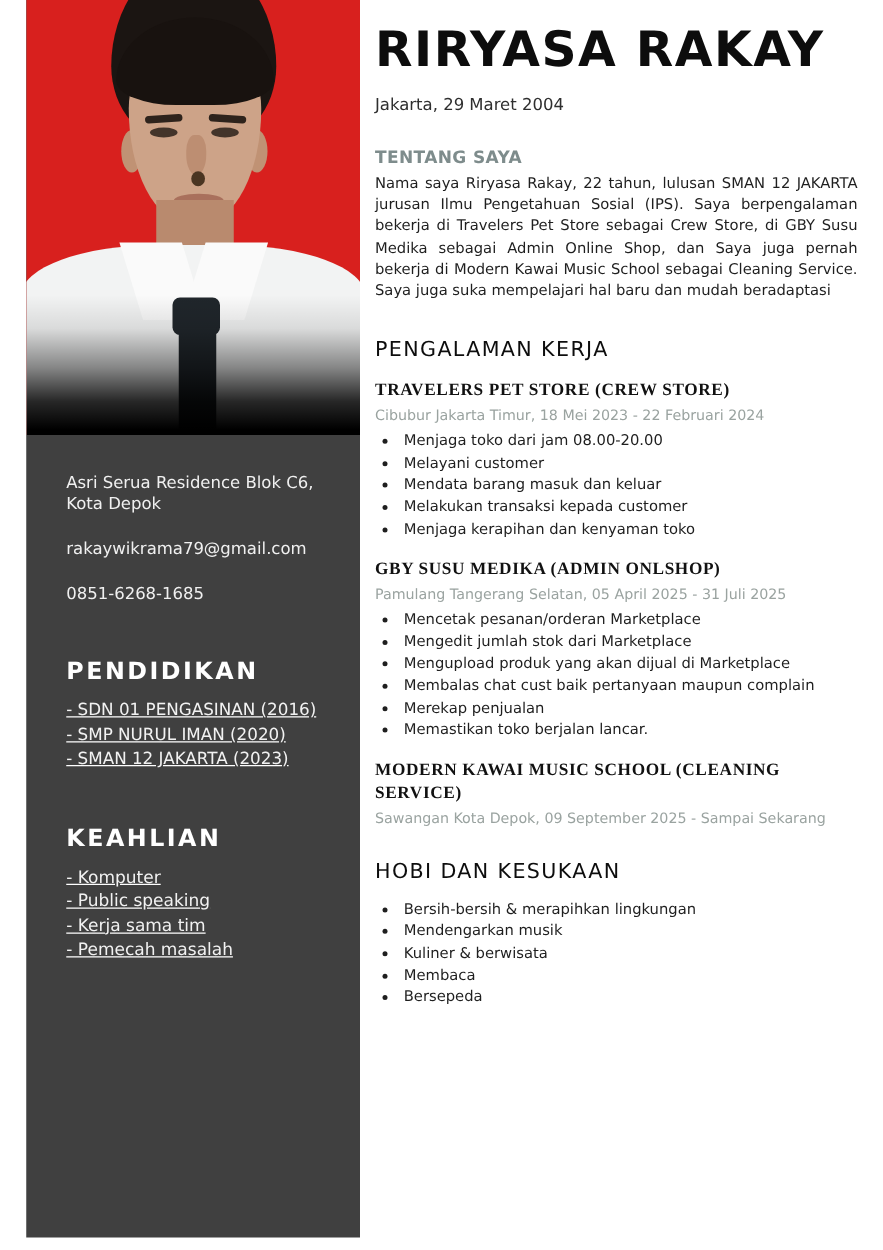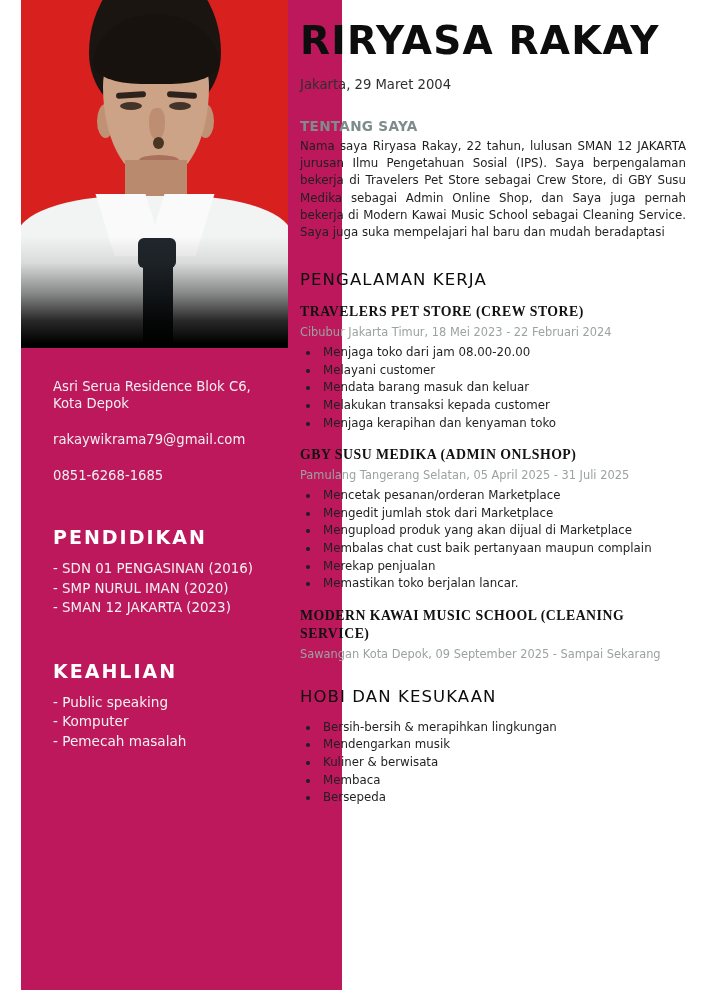--- a/index.html
+++ b/index.html
@@ -20,23 +20,23 @@
     position: absolute;
     inset: 0;
     background: #ffffff;
   }
 
   
   #left-column {
     position: absolute;
     left: 21px;
     top: 0;
-    width: 321px;
+    width: 267px;
     height: 990px;
-    background: #be185d;
+    background: #404040;
     overflow: hidden;
   }
 
   
   #photo {
     position: absolute;
     left: 0;
     top: 0;
     width: 267px;
     height: 348px;
@@ -212,20 +212,21 @@
     color: #ffffff;
     margin: 0;
   }
   #edu-heading { margin-top: 42px; }
   #skill-heading { margin-top: 42px; }
 
   .side-list {
     list-style: none;
     margin: 11px 0 0 0;
     padding: 0;
+    text-decoration: underline;
   }
   .side-list li {
     font-size: 13.4px;
     line-height: 19.5px;
     color: #f2f2f2;
   }
   #skills-list li { font-size: 13.6px; line-height: 19.5px; }
 
   
   #right-column {
@@ -342,22 +343,23 @@
 
       <h2 class="side-heading" id="edu-heading">PENDIDIKAN</h2>
       <ul class="side-list" id="education-list">
         <li>- SDN 01 PENGASINAN (2016)</li>
         <li>- SMP NURUL IMAN (2020)</li>
         <li>- SMAN 12 JAKARTA (2023)</li>
       </ul>
 
       <h2 class="side-heading" id="skill-heading">KEAHLIAN</h2>
       <ul class="side-list" id="skills-list">
+        <li>- Komputer</li>
         <li>- Public speaking</li>
-        <li>- Komputer</li>
+        <li>- Kerja sama tim</li>
         <li>- Pemecah masalah</li>
       </ul>
 
     </div>
   </div>
 
   <div id="right-column">
 
     <h1 id="full-name">RIRYASA RAKAY</h1>
     <p id="birth-line">Jakarta, 29 Maret 2004</p>

